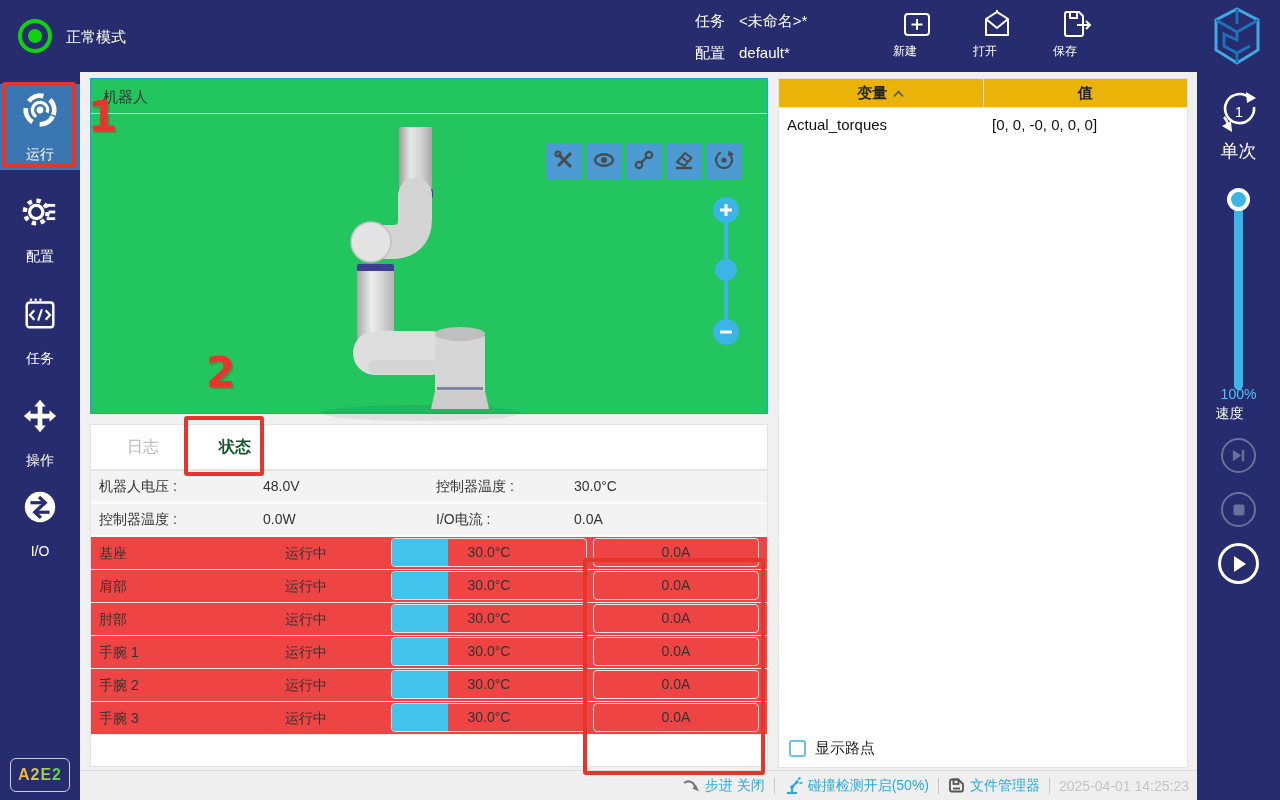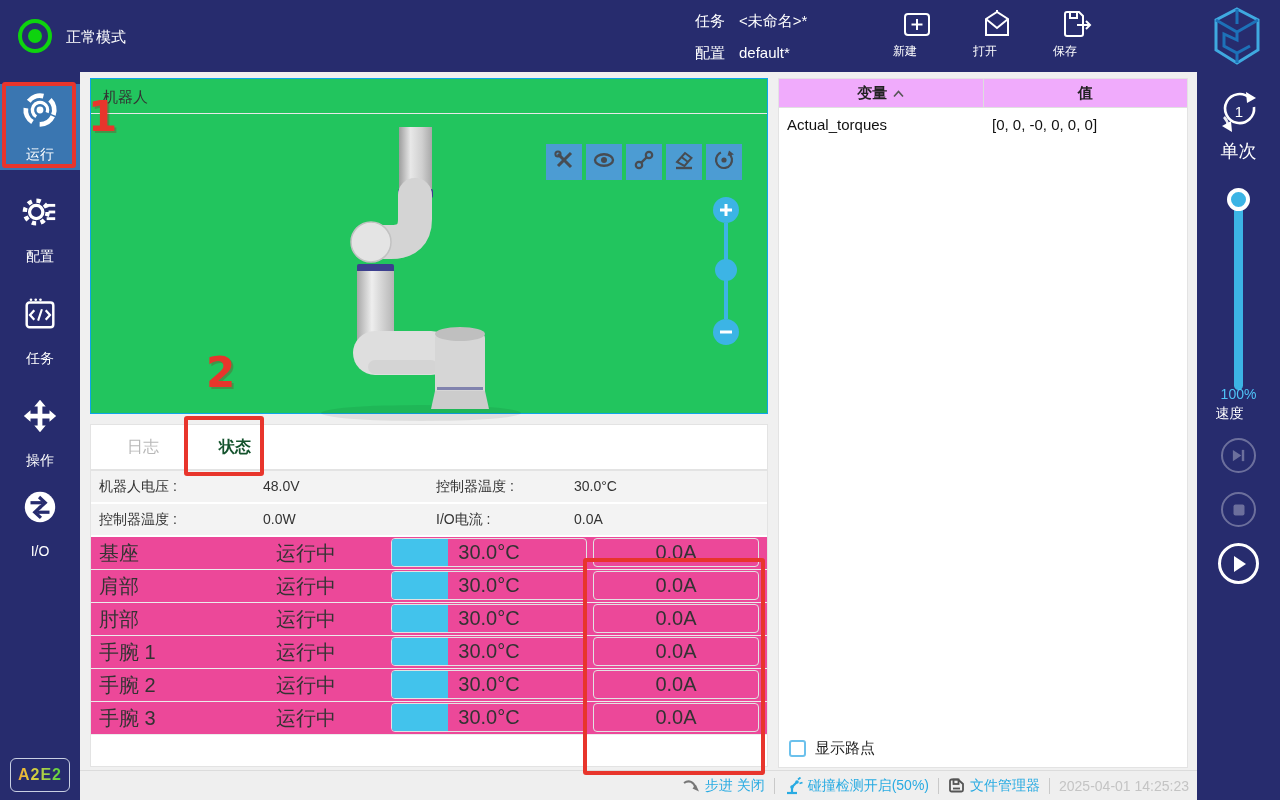--- a/index.html
+++ b/index.html
@@ -43,30 +43,30 @@
   
   .tab-bar { position:absolute; left:90px; top:424px; width:678px; height:46px; background:#fff; border:1px solid #e3e3e3; display:flex; z-index:1; }
   .tab { width:92px; text-align:center; line-height:44px; font-size:16px; cursor:pointer; }
   .tab-log { color:#b8b8b8; margin-left:6px; }
   .tab-status { color:#14532d; font-weight:bold; }
   
   .status-table { position:absolute; left:90px; top:470px; width:678px; height:297px; background:#fff; border:1px solid #e3e3e3; z-index:1; }
   .info-row { position:relative; height:33px; background:#f3f3f3; border-bottom:2px solid #fff; font-size:14px; color:#333; }
   .info-row span { position:absolute; line-height:31px; white-space:nowrap; }
   .c1{left:8px;} .c2{left:172px;} .c3{left:345px;} .c4{left:483px;}
-  .joint-row { position:relative; height:33px; background:#ec4899; border-bottom:1px solid #ececec; font-size:20px; color:#333; }
+  .joint-row { position:relative; height:33px; background:#ef4444; border-bottom:1px solid #ececec; font-size:14px; color:#333; }
   .j-name { position:absolute; left:8px; line-height:33px; }
   .j-status { position:absolute; left:160px; width:110px; text-align:center; line-height:33px; }
   .j-temp-cell { position:absolute; left:300px; top:1px; height:29px; width:196px; border:1px solid #e2e2e2; border-radius:4px; overflow:hidden; }
   .j-bar { position:absolute; left:0; top:0; bottom:0; width:56px; background:#42c3ec; }
   .j-temp { position:absolute; left:0; right:0; text-align:center; line-height:27px; }
   .j-cur-cell { position:absolute; left:502px; top:1px; height:29px; width:166px; border:1px solid #e2e2e2; border-radius:4px; text-align:center; line-height:27px; }
   
   .vars-panel { position:absolute; left:778px; top:78px; width:410px; height:690px; background:#fff; border:1px solid #e3e3e3; z-index:1; }
-  .vars-header { display:flex; height:29px; background:#f0abfc; border-bottom:1px solid #e0e0e0; font-weight:bold; font-size:15px; color:#222; }
+  .vars-header { display:flex; height:29px; background:#eab308; border-bottom:1px solid #e0e0e0; font-weight:bold; font-size:15px; color:#222; }
   .vh-cell { flex:1; text-align:center; line-height:28px; }
   .vh-cell:first-child { border-right:1px solid #ddd; }
   .vh-cell svg { vertical-align:middle; margin-left:6px; }
   .var-row { display:flex; font-size:15px; color:#111; padding-top:8px; }
   .vr-name { flex:1; padding-left:8px; } .vr-val { flex:1; padding-left:10px; }
   .waypoint-row { position:absolute; left:10px; bottom:9px; display:flex; align-items:center; gap:9px; font-size:15px; color:#222; }
   .checkbox { width:17px; height:17px; border:2px solid #6cc1ec; border-radius:3px; background:#fff; cursor:pointer; }
   
   .rsidebar { position:absolute; left:1197px; top:72px; width:83px; height:728px; background:#272c6e; color:#fff; z-index:4; }
   .loop-wrap { position:absolute; top:18px; left:0; width:83px; text-align:center; cursor:pointer; }

